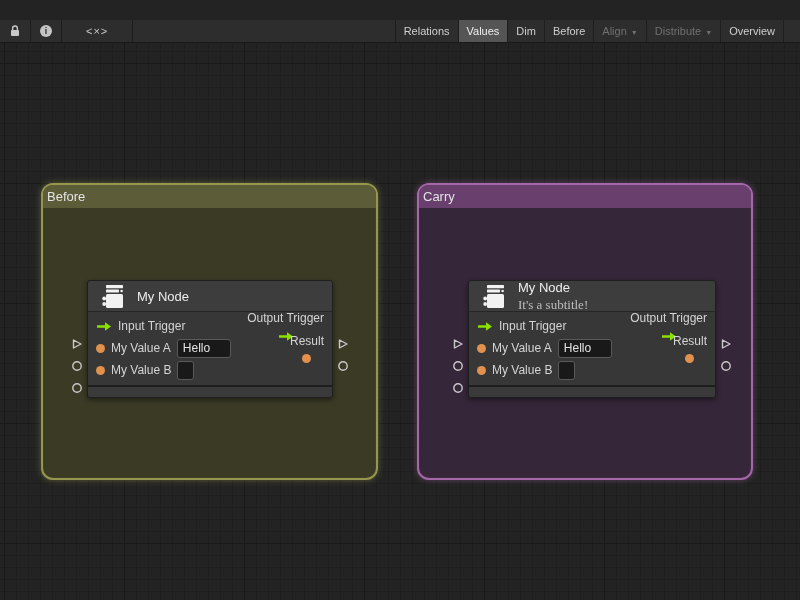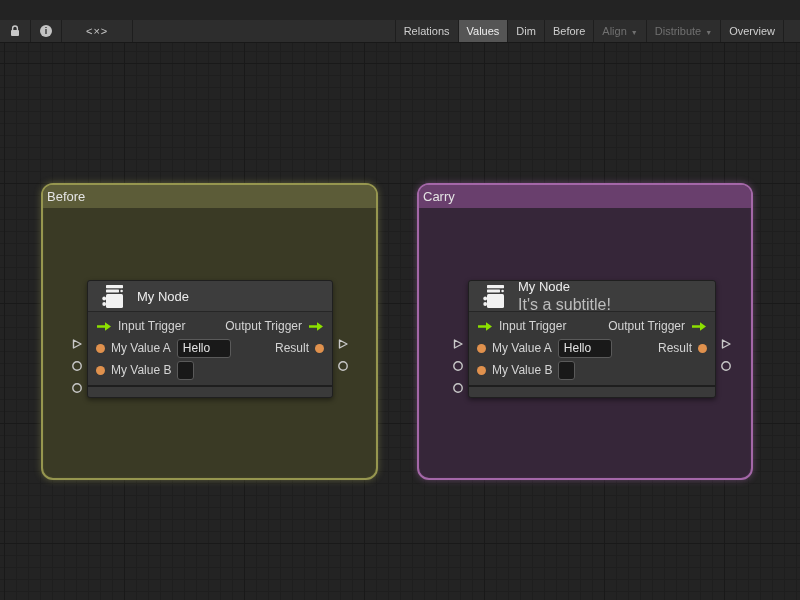--- a/index.html
+++ b/index.html
@@ -50,25 +50,25 @@
   .group.before .group-header { background:#5c5c38; }
   .group.after { left:417px; width:336px; background:#362639; border-color:#a467a8; box-shadow:0 0 7px rgba(164,103,168,.45), inset 0 0 2px rgba(164,103,168,.25); }
   .group.after .group-header { background:#693f6d; }
 
   
   .node { position:absolute; top:237px; background:#373737; border:1px solid #1f1f1f; border-radius:3px; z-index:2; box-shadow:0 2px 5px rgba(0,0,0,.45); }
   .node.n-before { left:87px; width:246px; }
   .node.n-after  { left:468px; width:248px; }
   .node-header { height:31px; background:#3d3d3d; border-bottom:1px solid #262626; display:flex; align-items:center; gap:9px; padding:0 10px; border-radius:3px 3px 0 0; }
   .node-title { font-size:13px; color:#ececec; }
-  .node-subtitle { font-size:16px; color:#bdbdbd; margin-top:2px; }
+  .node-subtitle { font-size:13px; color:#bdbdbd; margin-top:2px;font-family:Liberation Serif, serif; }
   .node-rows { padding:3px 0 4px 0; }
   .prow { height:22px; display:flex; align-items:center; padding:0 8px; }
   .pleft, .pright { display:flex; align-items:center; gap:6px; }
-  .pright { margin-left:auto; }
+  .pright { margin-left:auto;flex-direction:column; }
   .plabel { font-size:12px; color:#d4d4d4; }
   .vdot { width:9px; height:9px; border-radius:50%; background:#e0914d; }
   .vfield { height:19px; background:#191919; border:1px solid #5a5a5a; border-radius:3px; color:#e2e2e2; font-size:12px; padding:0 5px; font-family:"Liberation Sans","DejaVu Sans",sans-serif; }
   .vfield.text { width:54px; }
   .vfield.empty { width:17px; padding:0; }
   .node-footer { height:12px; background:#3a3a3a; border-top:2px solid #1e1e1e; border-radius:0 0 3px 3px; }
 
   
   .oport { position:absolute; width:12px; height:12px; }
   .oport.left { left:-17px; }

